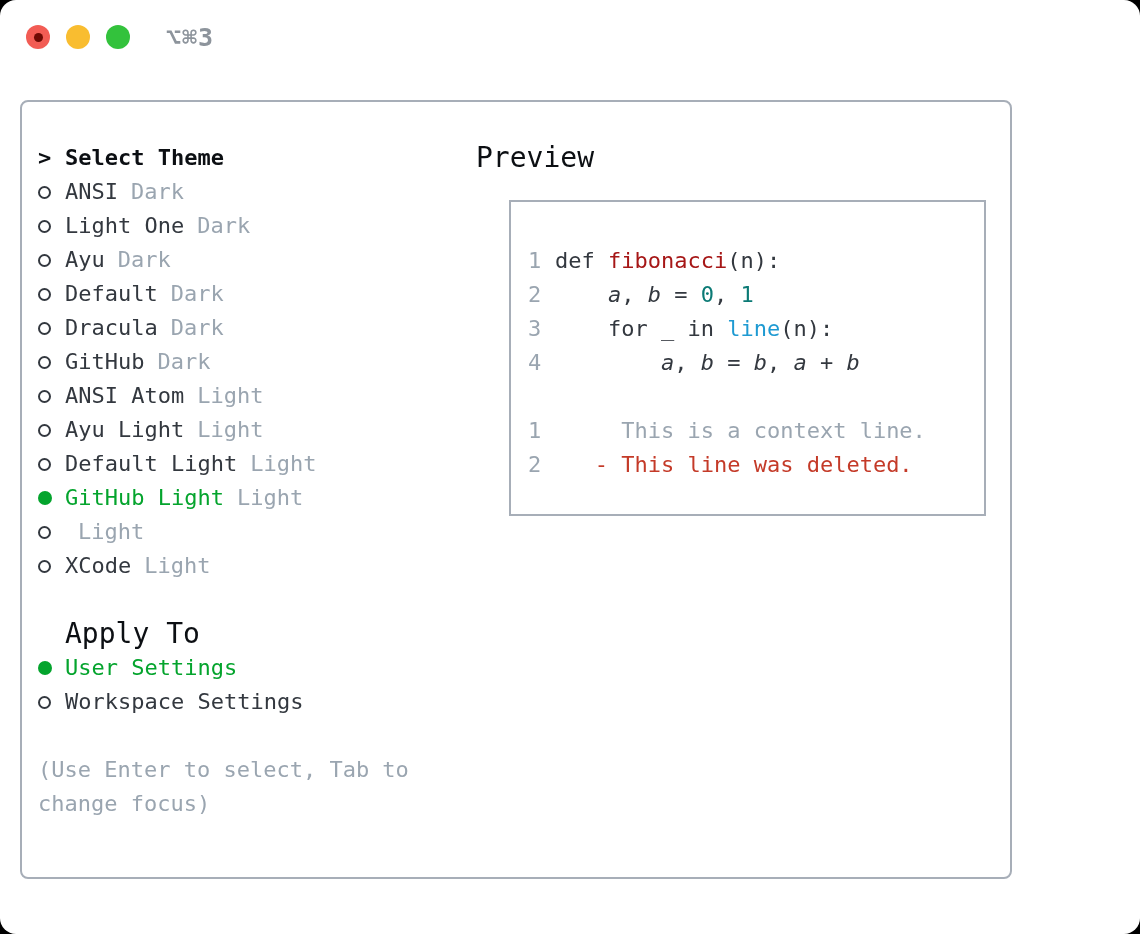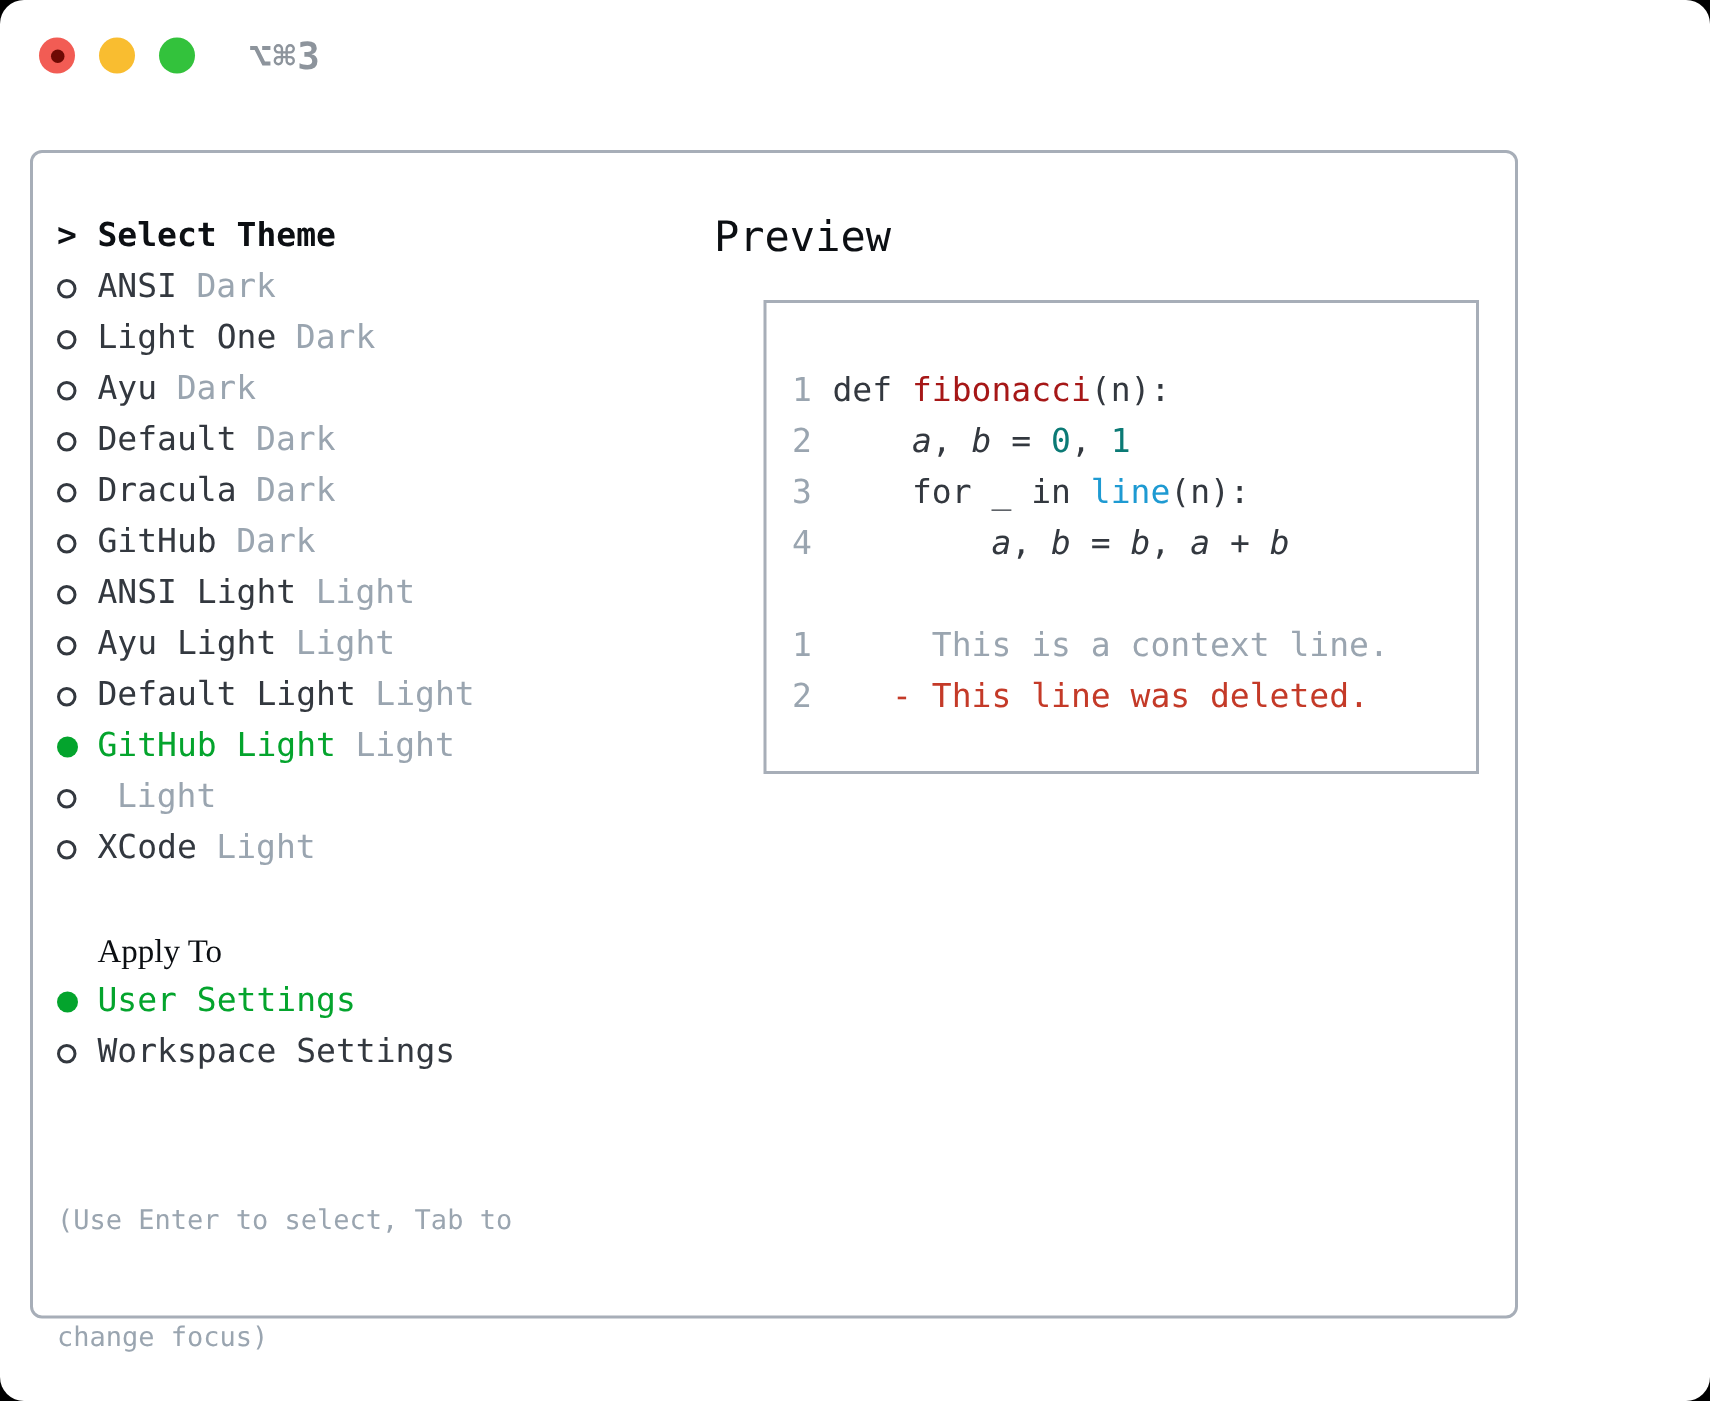--- a/index.html
+++ b/index.html
@@ -45,22 +45,22 @@
   .prompt { font-weight: bold; color: var(--heading); font-size: 22px; line-height: 34px; }
   .radio {
     display: inline-block; width: 13px; height: 13px; border-radius: 50%;
     border: 2px solid var(--text); background: transparent;
   }
   .radio.on { border: none; background: var(--green); width: 14px; height: 14px; }
   .hdr { font-weight: bold; color: var(--heading); font-size: 22px; line-height: 34px; }
   .name { color: var(--text); font-size: 22px; line-height: 34px; }
   .row.selected .name { color: var(--green); }
   .variant { color: var(--muted); font-size: 22px; line-height: 34px; margin-left: 13px; }
-  .subhdr { color: var(--heading); font-size: 22px; line-height: 34px; font-family: Liberation Serif, serif; }
-  .hint { color: var(--muted); font-size: 18px; line-height: 34px; height: 34px; white-space: pre; margin-top: 44px; }
+  .subhdr { color: var(--heading); font-size: 28px; line-height: 34px; }
+  .hint { color: var(--muted); font-size: 22px; line-height: 34px; height: 34px; white-space: pre; }
   .spacer { height: 34px; }
   
   .preview-title {
     position: absolute; left: 476px; top: 141px;
     font-size: 28px; line-height: 34px; font-weight: normal; color: var(--heading);
   }
   .preview-box {
     position: absolute; left: 509px; top: 200px;
     width: 477px; height: 316px;
     border: 2px solid var(--border);
@@ -97,21 +97,21 @@
       <span class="icon-cell"><span class="prompt">&gt;</span></span>
       <span class="hdr">Select Theme</span>
     </div>
     <div id="theme-options">
         <div class="row"><span class="icon-cell"><span class="radio"></span></span><span class="name">ANSI</span><span class="variant">Dark</span></div>
         <div class="row"><span class="icon-cell"><span class="radio"></span></span><span class="name">Light One</span><span class="variant">Dark</span></div>
         <div class="row"><span class="icon-cell"><span class="radio"></span></span><span class="name">Ayu</span><span class="variant">Dark</span></div>
         <div class="row"><span class="icon-cell"><span class="radio"></span></span><span class="name">Default</span><span class="variant">Dark</span></div>
         <div class="row"><span class="icon-cell"><span class="radio"></span></span><span class="name">Dracula</span><span class="variant">Dark</span></div>
         <div class="row"><span class="icon-cell"><span class="radio"></span></span><span class="name">GitHub</span><span class="variant">Dark</span></div>
-        <div class="row"><span class="icon-cell"><span class="radio"></span></span><span class="name">ANSI Light</span><span class="variant">Light</span></div>
+        <div class="row"><span class="icon-cell"><span class="radio"></span></span><span class="name">ANSI Atom</span><span class="variant">Light</span></div>
         <div class="row"><span class="icon-cell"><span class="radio"></span></span><span class="name">Ayu Light</span><span class="variant">Light</span></div>
         <div class="row"><span class="icon-cell"><span class="radio"></span></span><span class="name">Default Light</span><span class="variant">Light</span></div>
         <div class="row selected"><span class="icon-cell"><span class="radio on"></span></span><span class="name">GitHub Light</span><span class="variant">Light</span></div>
         <div class="row"><span class="icon-cell"><span class="radio"></span></span><span class="variant">Light</span></div>
         <div class="row"><span class="icon-cell"><span class="radio"></span></span><span class="name">XCode</span><span class="variant">Light</span></div>
       </div>
     <div class="spacer"></div>
     <div class="row">
       <span class="icon-cell"></span>
       <span class="subhdr">Apply To</span>

